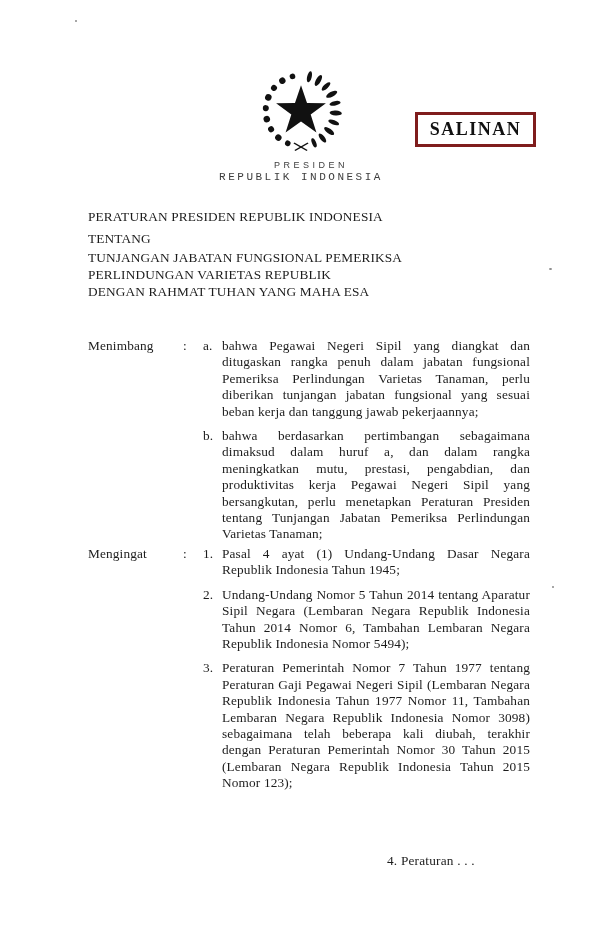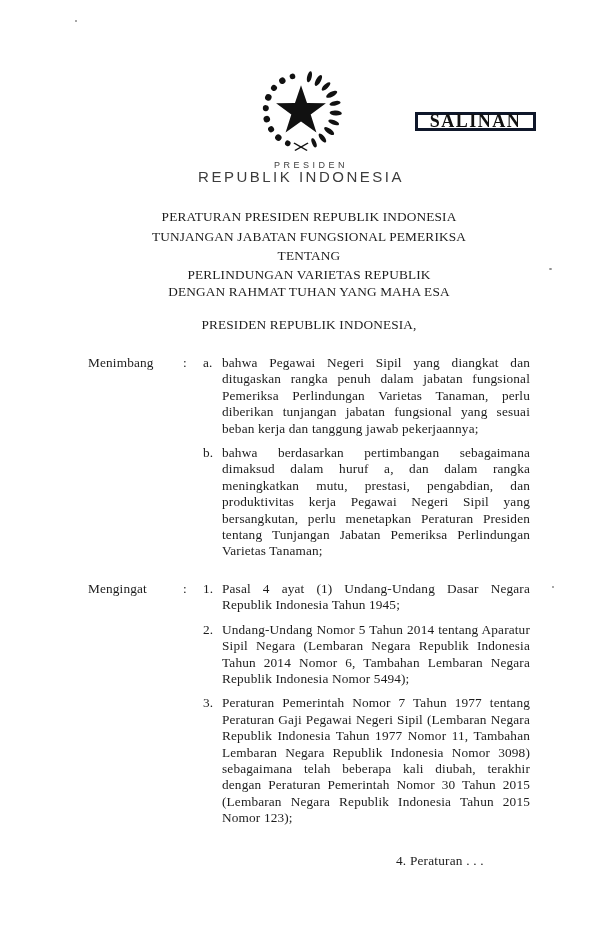--- a/index.html
+++ b/index.html
@@ -25,67 +25,67 @@
     position: absolute;
     top: 160px; left: 0; right: 12px;
     text-align: center;
     font-family: "Liberation Sans", "DejaVu Sans", sans-serif;
     color: #3d3d3d;
   }
   .letterhead .lh1 {
     font-size: 9px; letter-spacing: 3.5px; line-height: 11px; padding-left: 20px;
   }
   .letterhead .lh2 {
-    font-size: 15px; letter-spacing: 2.5px; line-height: 12px;
+    font-size: 11px; letter-spacing: 2.5px; line-height: 12px; font-family: Liberation Mono, monospace;
   }
   .stamp {
     position: absolute;
     top: 112px; left: 415px;
-    width: 121px; height: 19px;
-    border: 3px solid #0f172a;
+    width: 121px; height: 35px;
+    border: 3px solid #7f1d1d;
     display: flex; align-items: center; justify-content: center;
     background: #fff;
   }
   .stamp span {
     font-weight: bold;
     font-size: 18px;
     letter-spacing: 1.5px;
     color: #111;
   }
   
   .doc {
     position: absolute;
     top: 205px; left: 88px;
     width: 442px;
     font-size: 13.3px;
     letter-spacing: 0.15px;
   }
-  .tcenter { text-align: center; }
+  .tcenter { }
   .t-line1 { line-height: 23px; }
   .t-line2 { line-height: 22px; white-space: pre; }
   .t-line3 { line-height: 21px; }
   .t-subj  { line-height: 17px; }
   .t-invoc { line-height: 17px; }
   .t-issuer{ margin-top: 16px; line-height: 17px; }
-  .section { display: flex; margin-top: 22px; line-height: 16.4px; }
-  .section.tight { margin-top: 21px; }
+  .section { display: flex; margin-top: 38px; line-height: 16.4px; }
+  .section.tight { margin-top: 3px; }
   .sec-label { width: 95px; flex: 0 0 95px; }
   .sec-colon { width: 20px; flex: 0 0 20px; }
   .sec-items { flex: 1; }
   .item { display: flex; margin-bottom: 8px; }
   .item:last-child { margin-bottom: 0; }
   .item .marker { width: 19px; flex: 0 0 19px; }
   .item .body {
     flex: 1;
     text-align: justify;
     hyphens: none;
   }
   .catchword {
     position: absolute;
-    left: 396px; top: 853px;
+    left: 387px; top: 853px;
     font-size: 13.3px;
     letter-spacing: 0.2px;
   }
   
   .speck { position: absolute; background: #8a8a8a; border-radius: 50%; }
   .speck.s1 { left: 75px;  top: 20px;  width: 2px; height: 2px; }
   .speck.s2 { left: 549px; top: 268px; width: 3px; height: 2px; }
   .speck.s3 { left: 552px; top: 586px; width: 2px; height: 2px; }
 </style>
 </head>
@@ -134,25 +134,24 @@
     <div class="lh1">PRESIDEN</div>
     <div class="lh2">REPUBLIK INDONESIA</div>
   </div>
 
   <div class="stamp">
     <span>SALINAN</span>
   </div>
 
   <div class="doc">
     <div class="tcenter t-line1">PERATURAN PRESIDEN REPUBLIK INDONESIA</div>
+    <div class="tcenter t-line3">TENTANG</div>
     <div class="tcenter t-subj">TUNJANGAN JABATAN FUNGSIONAL PEMERIKSA</div>
-    <div class="tcenter t-line3">TENTANG</div>
     <div class="tcenter t-subj">PERLINDUNGAN VARIETAS REPUBLIK</div>
     <div class="tcenter t-invoc">DENGAN RAHMAT TUHAN YANG MAHA ESA</div>
-    <div class="tcenter t-issuer">PRESIDEN REPUBLIK INDONESIA,</div>
 
     <div class="section">
       <div class="sec-label">Menimbang</div>
       <div class="sec-colon">:</div>
       <div class="sec-items">
         <div class="item">
           <div class="marker">a.</div>
           <div class="body">bahwa Pegawai Negeri Sipil yang diangkat dan ditugaskan rangka penuh dalam jabatan fungsional Pemeriksa Perlindungan Varietas Tanaman, perlu diberikan tunjangan jabatan fungsional yang sesuai beban kerja dan tanggung jawab pekerjaannya;</div>
         </div>
         <div class="item">

